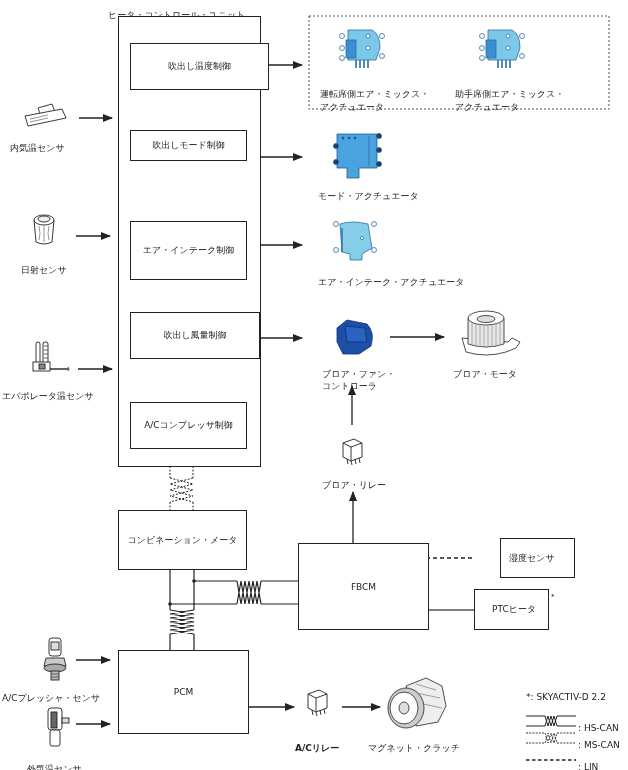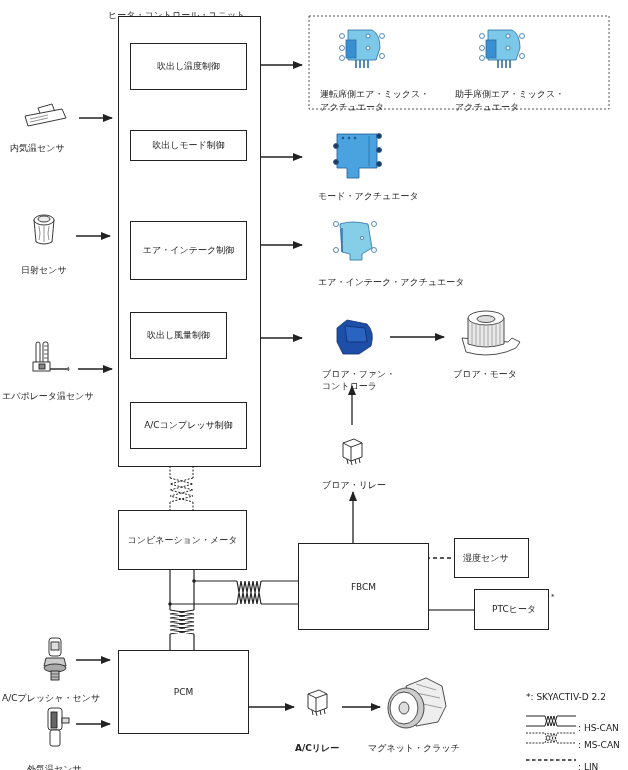--- a/index.html
+++ b/index.html
@@ -83,30 +83,30 @@
       <line x1="526" y1="743" x2="545" y2="743"></line>
     <path d="M545,733 L548,743 L551,733 L554,743 L557,733 M545,743 L548,733 L551,743 L554,733 L557,743"></path>
     <line x1="557" y1="733" x2="576" y2="733"></line>
       <line x1="557" y1="743" x2="576" y2="743"></line>
   </g>
   <line x1="526" y1="760" x2="576" y2="760" stroke="#222" stroke-width="1.6" stroke-dasharray="3.5,2.5"></line>
 </svg>
 
 <div class="lbl" style="left:108px;top:1px;">ヒータ・コントロール・ユニット</div>
 <div class="box" style="left:118px;top:16px;width:143px;height:451px;"></div>
-<div class="box" style="left:130px;top:43px;width:117px;height:47px;">
+<div class="box" style="left:130px;top:43px;width:139px;height:47px;">
     <span>吹出し温度制御</span>
   </div>
 <div class="box" style="left:130px;top:130px;width:117px;height:31px;">
     <span>吹出しモード制御</span>
   </div>
 <div class="box" style="left:130px;top:221px;width:117px;height:59px;">
     <span>エア・インテーク制御</span>
   </div>
-<div class="box" style="left:130px;top:312px;width:97px;height:47px;">
+<div class="box" style="left:130px;top:312px;width:130px;height:47px;">
     <span>吹出し風量制御</span>
   </div>
 <div class="box" style="left:130px;top:402px;width:117px;height:47px;">
     <span>A/Cコンプレッサ制御</span>
   </div>
 
 <svg class="abs" style="left:22px;top:96px;" width="50" height="36">
   <g stroke="#222" stroke-width="0.9" fill="#fff">
     <path d="M16,12 L30,8 L33,16 L19,20 Z"></path>
     <path d="M3,20 L40,13 L44,22 L6,30 Z"></path>
@@ -275,21 +275,21 @@
 
 <div class="box" style="left:118px;top:510px;width:129px;height:60px;">
     <span>コンビネーション・メータ</span>
   </div>
 <div class="box" style="left:298px;top:543px;width:131px;height:87px;">
     <span>FBCM</span>
   </div>
 <div class="box" style="left:118px;top:650px;width:131px;height:84px;">
     <span>PCM</span>
   </div>
-<div class="box" style="left:454px;top:538px;width:75px;height:40px;justify-content:flex-start;padding-left:8px;">
+<div class="box" style="left:500px;top:538px;width:75px;height:40px;justify-content:flex-start;padding-left:8px;">
     <span>湿度センサ</span>
   </div>
 <div class="box" style="left:474px;top:589px;width:75px;height:41px;justify-content:flex-start;padding-left:17px;">
     <span>PTCヒータ</span>
   </div>
 <div class="lbl" style="left:551px;top:583px;font-size:7px;">*</div>
 
 <div class="lbl" style="left:526px;top:683px;">*: SKYACTIV-D 2.2</div>
 <div class="lbl" style="left:578px;top:714px;">: HS-CAN</div>
 <div class="lbl" style="left:578px;top:731px;">: MS-CAN</div>

